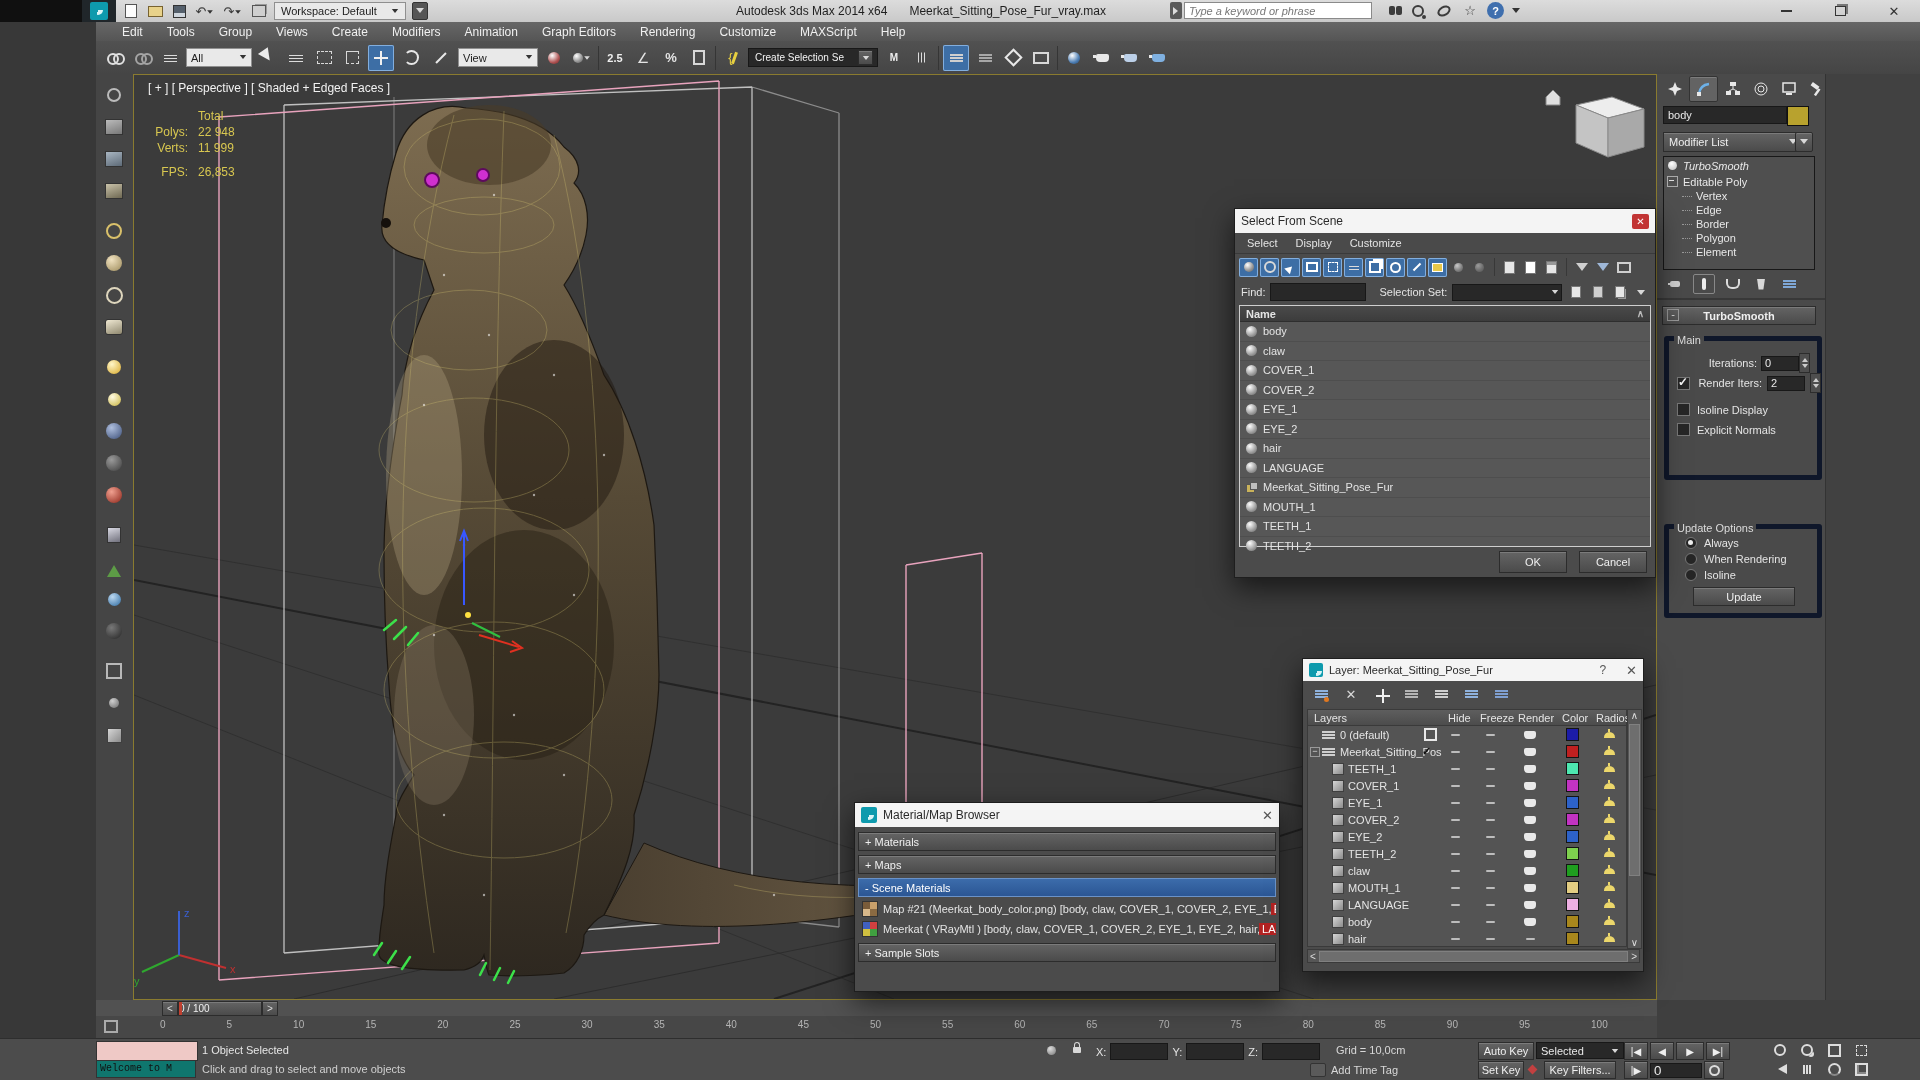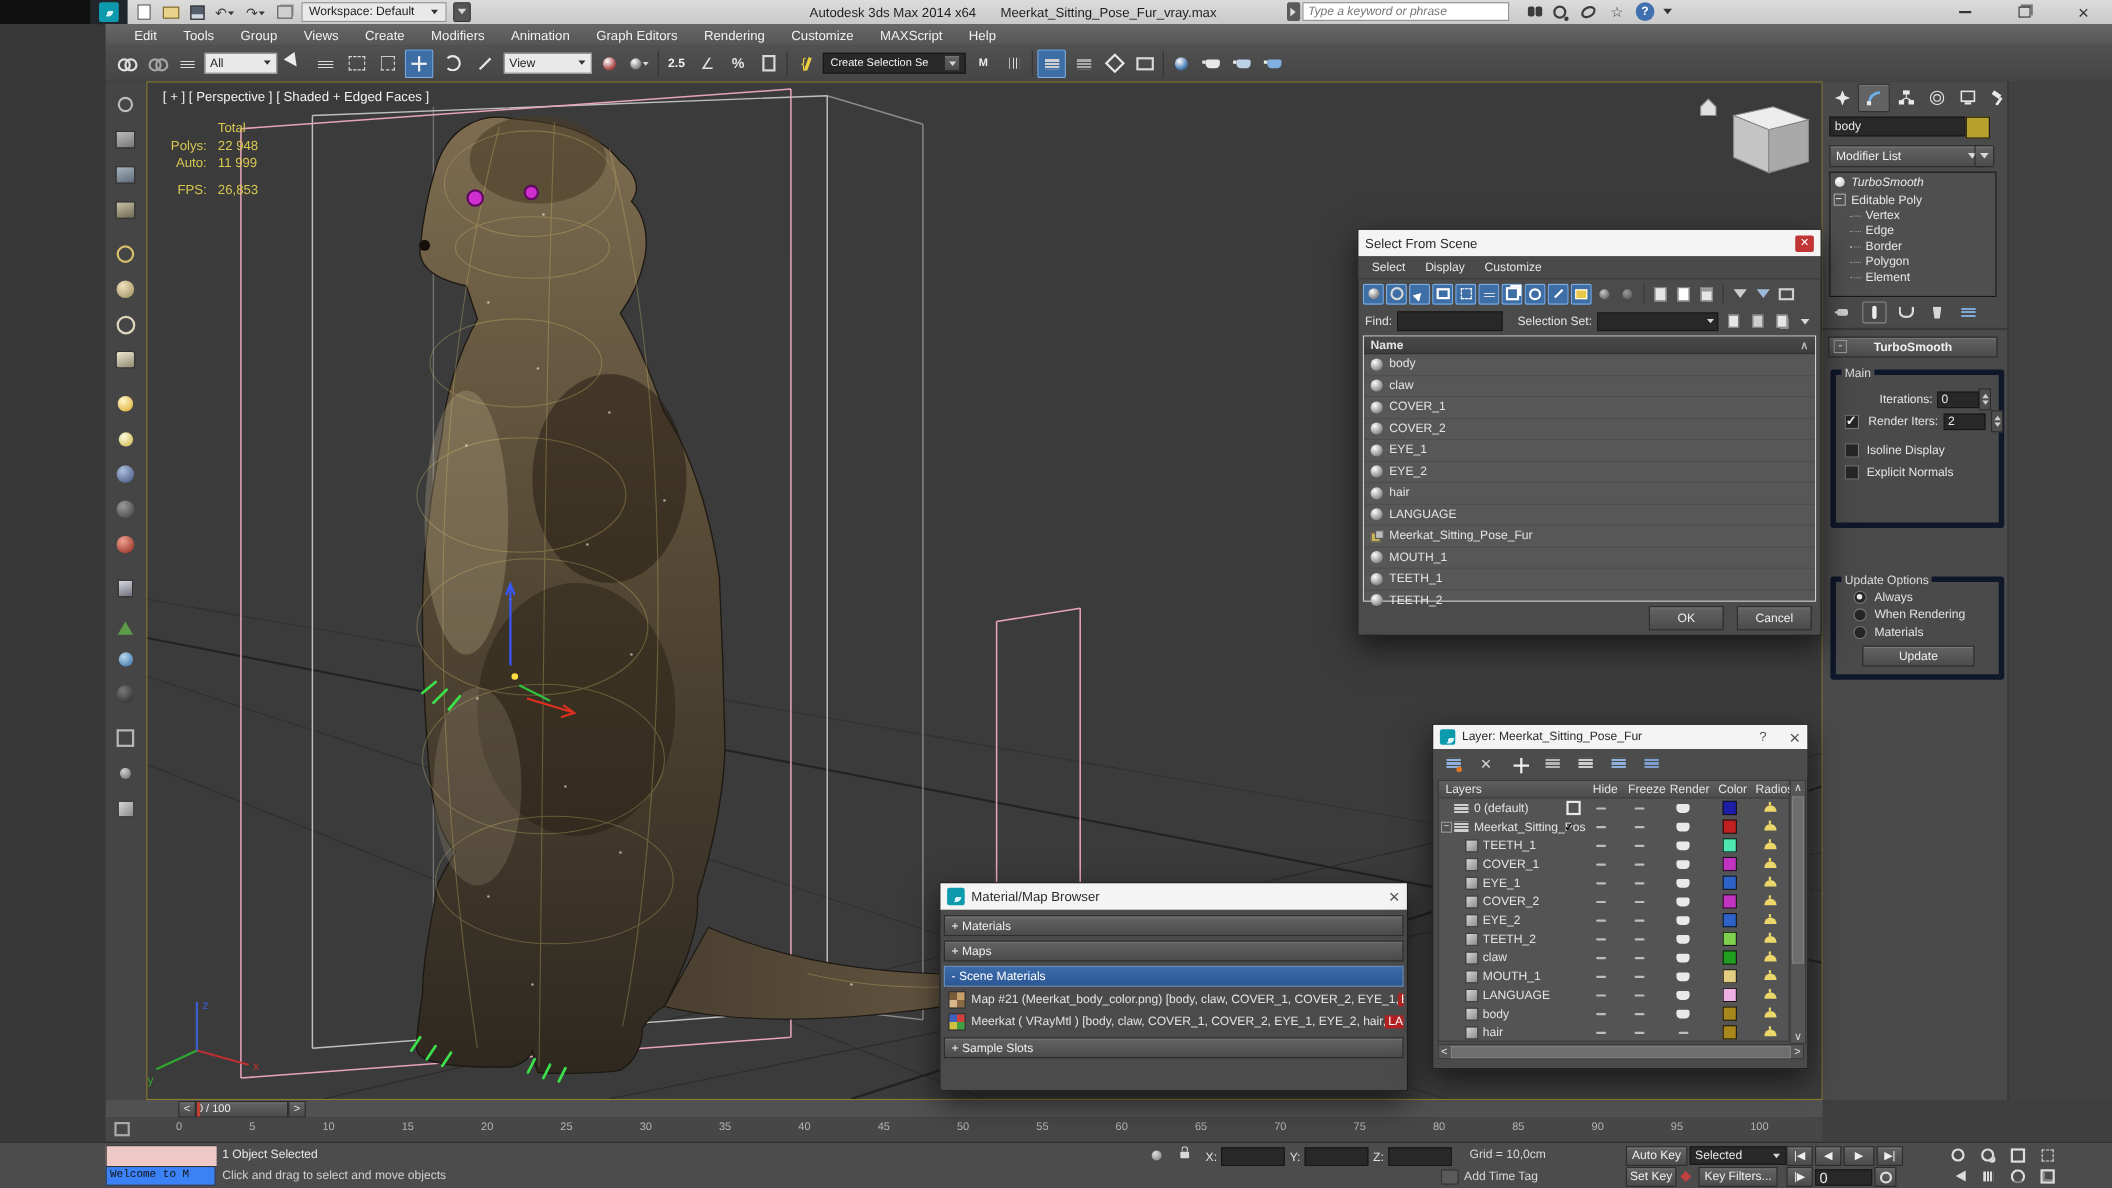--- a/index.html
+++ b/index.html
@@ -473,21 +473,21 @@
         <text x="0" y="910" fill="#2fa82f" stroke="none">y</text>
         <text x="50" y="842" fill="#3a5fd0" stroke="none">z</text>
       </g>
     </svg>
     <div class="abs" style="left:14px;top:6px;font-size:12px;color:#f2f2f2">[ + ] [ Perspective ] [ Shaded + Edged Faces ]</div>
     <div class="abs" style="left:6px;top:34px;display:grid;grid-template-columns:48px auto;column-gap:10px;row-gap:2px;color:#d8c750;font-size:12px">
       <span></span>
         <span>Total</span>
       <span style="text-align:right">Polys:</span>
         <span>22 948</span>
-      <span style="text-align:right">Auto:</span>
+      <span style="text-align:right">Verts:</span>
         <span>11 999</span>
       <span style="text-align:right;margin-top:8px">FPS:</span>
         <span style="margin-top:8px">26,853</span>
     </div>
   </div>
 
   <div class="abs" style="left:1657px;top:74px;width:263px;height:926px;background:#4a4a4a">
     <div class="abs" style="left:168px;top:0;width:95px;height:926px;background:#414141;border-left:1px solid #333"></div>
 
     <div class="row" style="position:absolute;left:4px;top:2px;gap:1px">
@@ -633,21 +633,21 @@
       <div class="row" style="position:absolute;left:16px;top:8px;gap:7px">
         <span class="radio sel"></span>
         <span>Always</span>
       </div>
       <div class="row" style="position:absolute;left:16px;top:24px;gap:7px">
         <span class="radio"></span>
         <span>When Rendering</span>
       </div>
       <div class="row" style="position:absolute;left:16px;top:40px;gap:7px">
         <span class="radio"></span>
-        <span>Materials</span>
+        <span>Isoline</span>
       </div>
       <div class="btn3" style="position:absolute;left:24px;top:58px;width:100px;height:17px">
         <span>Update</span>
       </div>
     </div>
   </div>
 
   <div class="abs" style="left:96px;top:1000px;width:1561px;height:16px;background:#515151;border-bottom:1px solid #3a3a3a">
     <div class="btn3 row" style="position:absolute;left:66px;top:1px;height:13px;width:14px">
         <span style="color:#ddd;font-size:10px">&lt;</span>
@@ -685,21 +685,21 @@
         <span>100</span>
     </div>
     <div class="ic" style="position:absolute;left:6px;top:2px;width:18px;height:16px">
         <span class="sh-box" style="width:10px;height:9px;border-color:#aaa"></span>
       </div>
   </div>
 
   <div class="abs" style="left:0;top:1038px;width:1920px;height:42px;background:#4c4c4c;border-top:1px solid #2e2e2e">
 
     <div class="abs" style="left:96px;top:2px;width:100px;height:18px;background:#efc9c6;border:1px solid #333"></div>
-    <div class="abs" style="left:96px;top:21px;width:100px;height:18px;background:#3b82f6;border:1px solid #333;color:#111;font-family:'Liberation Mono',monospace;font-size:10px;padding:2px 3px 0;box-sizing:border-box">
+    <div class="abs" style="left:96px;top:21px;width:100px;height:18px;background:#0f766e;border:1px solid #333;color:#111;font-family:'Liberation Mono',monospace;font-size:10px;padding:2px 3px 0;box-sizing:border-box">
       <span>Welcome to M</span>
     </div>
     <div class="abs" style="left:202px;top:5px;color:#e6e6e6">1 Object Selected</div>
     <div class="abs" style="left:202px;top:24px;color:#cfcfcf">Click and drag to select and move objects</div>
 
     <div class="ic" style="position:absolute;left:1042px;top:3px;width:18px;height:16px">
         <span class="lb" style="--h:#ddd;--c:#777;width:9px;height:9px"></span>
       </div>
     <div class="ic" style="position:absolute;left:1068px;top:3px;width:18px;height:16px">
         <span style="width:8px;height:6px;background:#d8d8d8;border-radius:1px;position:relative">

